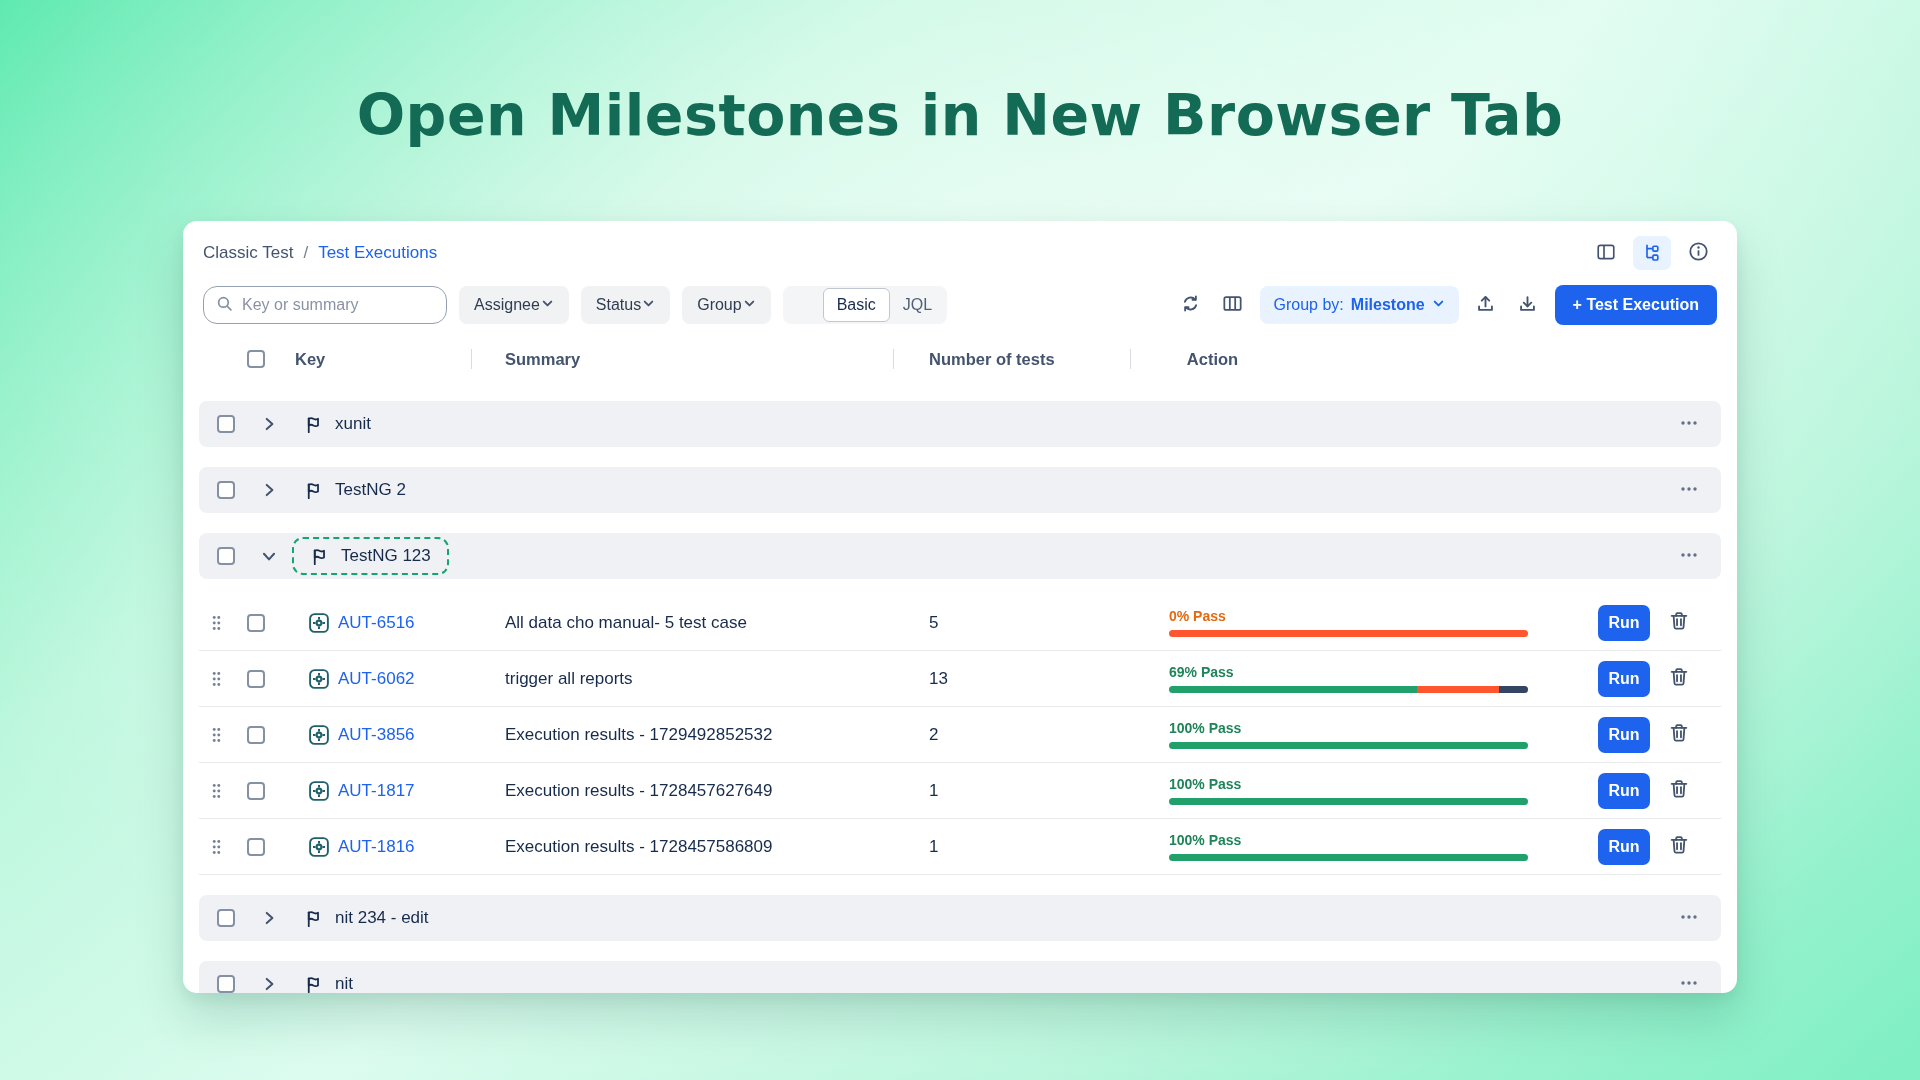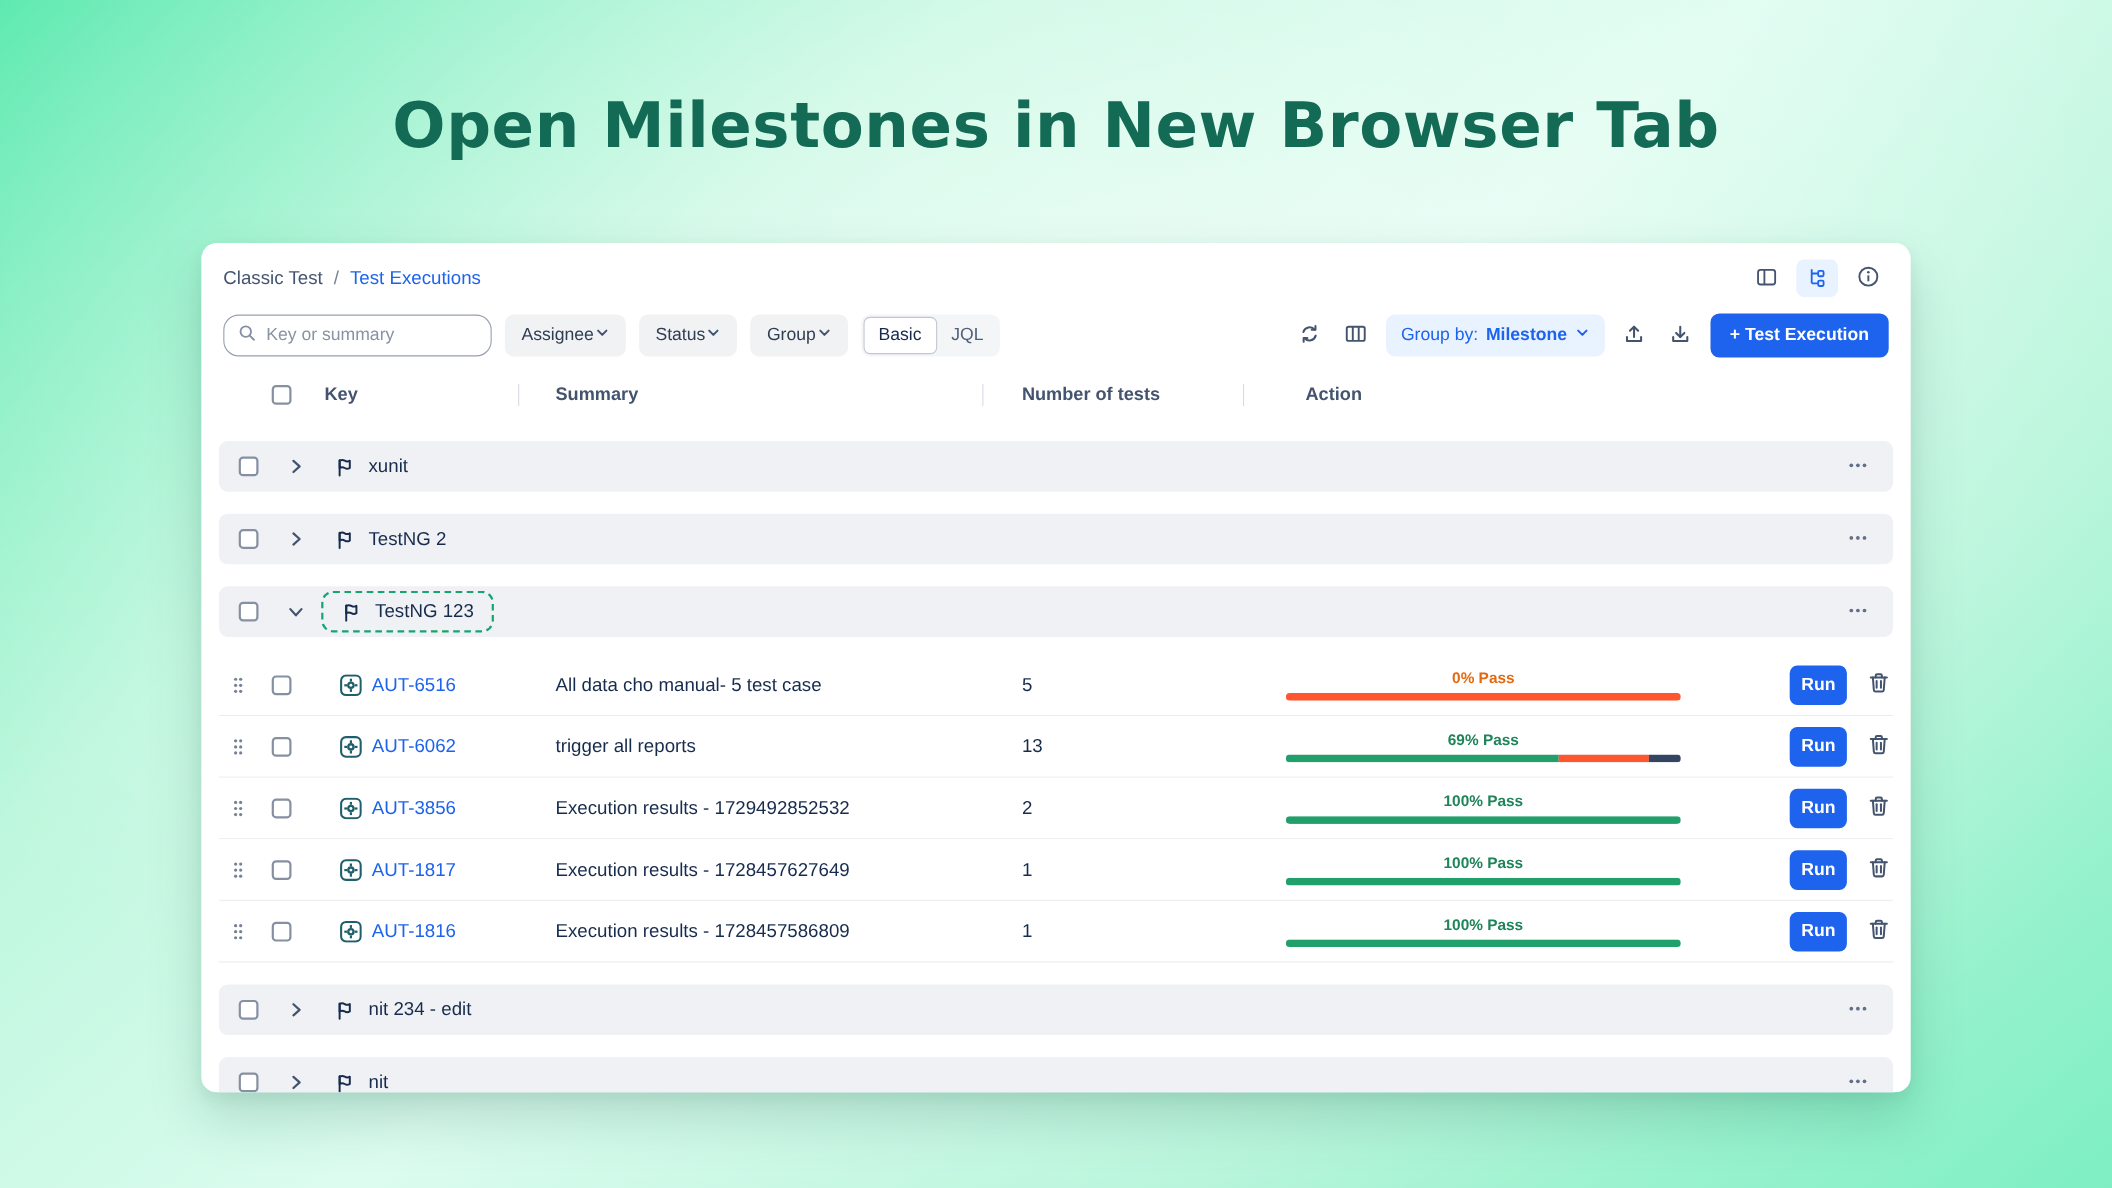--- a/index.html
+++ b/index.html
@@ -31,31 +31,31 @@
   .icon-btn { display:flex; align-items:center; justify-content:center; width:38px; height:34px; border:none; background:transparent; border-radius:7px; cursor:pointer; }
   .icon-btn.active { background:#e9f2ff; }
   
   .toolbar { display:flex; align-items:center; gap:12px; padding:8px 20px 12px; height:60px; }
   .search-box { display:flex; align-items:center; gap:9px; width:244px; height:38px; padding:0 12px; border:1px solid #97a0af; border-radius:14px; background:#fff; }
   .search-box input { flex:1; border:none; outline:none; font-size:16px; color:#172b4d; font-family:"Liberation Sans", sans-serif; min-width:0; }
   .search-box input::placeholder { color:#8993a4; }
   .filter-btn { display:flex; align-items:center; gap:1px; height:38px; padding:0 15px; border:none; border-radius:8px; background:#f1f2f4; color:#2f3d52; font-size:16px; font-weight:500; cursor:pointer; font-family:"Liberation Sans", sans-serif; }
   .mode-toggle { display:flex; align-items:center; background:#f4f5f7; border-radius:8px; padding:2px; height:38px; }
   .mode-option { display:flex; align-items:center; height:34px; padding:0 13px; border:none; background:transparent; border-radius:6px; font-size:16px; color:#505f79; cursor:pointer; font-family:"Liberation Sans", sans-serif; }
-  .mode-option.selected { background:#fff; border:1px solid #c1c7d0; color:#172b4d; }
+  .mode-option.selected { background:#fff; border:1px solid #c1c7d0; color:#172b4d;margin-left:38px; }
   .toolbar-right { display:flex; align-items:center; gap:12px; margin-left:auto; }
   .tool-icon-btn { display:flex; align-items:center; justify-content:center; width:30px; height:34px; border:none; background:transparent; cursor:pointer; }
   .groupby-btn { display:flex; align-items:center; gap:7px; height:38px; padding:0 14px; border:none; border-radius:8px; background:#e9f2ff; color:#1d63ed; font-size:16px; cursor:pointer; font-family:"Liberation Sans", sans-serif; }
   .groupby-btn b { font-weight:700; }
   .primary-btn { height:40px; padding:0 18px; border:none; border-radius:8px; background:#1d63ed; color:#fff; font-size:16px; font-weight:600; cursor:pointer; font-family:"Liberation Sans", sans-serif; }
   
   .thead { display:flex; align-items:center; height:44px; margin:0 16px; font-size:16.5px; font-weight:700; color:#44546f; }
   .col { position:relative; height:100%; display:flex; align-items:center; }
   .c1 { width:272px; } .c2 { width:422px; padding-left:34px; } .c3 { width:237px; padding-left:36px; }
-  .c4 { width:426px; padding-left:39px; } .c5 { width:165px;justify-content:flex-end; }
+  .c4 { width:426px; padding-left:39px; } .c5 { width:165px; }
   .thead .col + .col::before { content:""; position:absolute; left:0; top:12px; bottom:12px; width:1px; background:#d8dce2; }
   .thead .c1 { padding-left:48px; gap:30px; }
   .thead .c5 { justify-content:center; }
   .cb { appearance:none; -webkit-appearance:none; width:18px; height:18px; border:2px solid #8590a2; border-radius:4px; background:#fff; cursor:pointer; flex-shrink:0; }
   
   .group-row { display:flex; align-items:center; height:46px; margin:20px 16px 0; padding:0 18px; background:#f0f1f4; border-radius:8px; }
   .group-row .chev { display:flex; margin-left:25px; cursor:pointer; }
   .group-row .flag { display:flex; margin-left:26px; }
   .group-name { margin-left:12px; font-size:17px; color:#172b4d; }
   .highlight { display:flex; align-items:center; margin-left:14px; padding:7px 16px; border:2.5px dashed #16a56f; border-radius:11px; }
@@ -63,21 +63,21 @@
   .more-btn { margin-left:auto; border:none; background:transparent; display:flex; cursor:pointer; padding:4px; }
   
   .exec-rows { margin:16px 16px 0; }
   .exec-row { display:flex; align-items:center; height:56px; background:#fff; border-bottom:1px solid #e9ebef; }
   .drag { display:flex; margin-left:12px; cursor:grab; }
   .exec-row .cb { margin-left:25px; }
   .te-icon { display:flex; margin-left:44px; }
   .key-link { margin-left:9px; font-size:17px; font-weight:500; color:#1d63ed; text-decoration:none; cursor:pointer; }
   .cell-text { font-size:17px; color:#172b4d; }
   .progress-wrap { display:flex; flex-direction:column; width:359px; }
-  .pass-label { font-size:14px; font-weight:700; text-align:center; margin-bottom:6px; }
+  .pass-label { font-size:14px; font-weight:700; text-align:left; margin-bottom:6px; }
   .bar { display:flex; width:359px; height:7px; border-radius:4px; overflow:hidden; background:#eceef1; }
   .action-cell { padding-left:42px; gap:16px; }
   .run-btn { width:52px; height:36px; border:none; border-radius:7px; background:#1d63ed; color:#fff; font-size:16px; font-weight:600; cursor:pointer; font-family:"Liberation Sans", sans-serif; }
   .trash-btn { border:none; background:transparent; display:flex; cursor:pointer; padding:2px; }
 </style>
 </head>
 <body>
 
 <h1 class="page-title">Open Milestones in New Browser Tab</h1>
 

